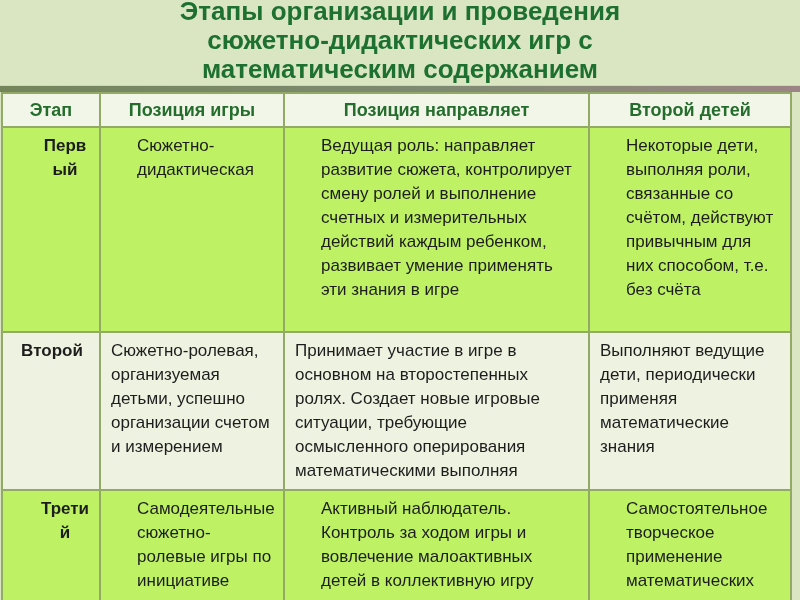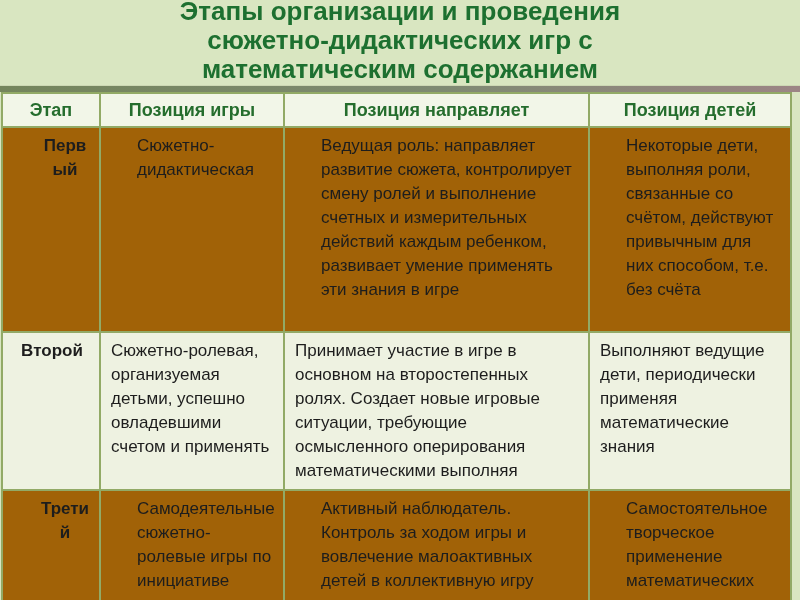--- a/index.html
+++ b/index.html
@@ -52,21 +52,21 @@
     font-weight: bold;
     padding: 2px 4px;
   }
   table.stages td {
     vertical-align: top;
     padding: 6px 8px 6px 10px;
     font-size: 17px;
     line-height: 24px;
     color: #1d1d1d;
   }
-  tr.row-a td { background: #a16207; padding-left: 36px; }
+  tr.row-a td { background: #bef264; padding-left: 36px; }
   tr.row-b td { background: #eef2e1; }
   td.stage {
     color: #256d2d;
     font-weight: bold;
     font-size: 19px;
     line-height: 25px;
     text-align: center;
     padding: 6px 12px;
     overflow-wrap: anywhere;
   }
@@ -88,33 +88,33 @@
       <col style="width:98px">
       <col style="width:184px">
       <col style="width:305px">
       <col style="width:202px">
     </colgroup>
     <thead>
       <tr>
         <th>Этап</th>
         <th>Позиция игры</th>
         <th>Позиция направляет</th>
-        <th>Позиция детей</th>
+        <th>Второй детей</th>
       </tr>
     </thead>
     <tbody>
       <tr class="row-a r1">
         <td class="stage">Первый</td>
         <td>Сюжетно-дидактическая</td>
         <td>Ведущая роль: направляет развитие сюжета, контролирует смену ролей и выполнение счетных и измерительных действий каждым ребенком, развивает умение применять эти знания в игре</td>
         <td>Некоторые дети, выполняя роли, связанные со счётом, действуют привычным для них способом, т.е. без счёта</td>
       </tr>
       <tr class="row-b r2">
         <td class="stage">Второй</td>
-        <td>Сюжетно-ролевая, организуемая детьми, успешно овладевшими счетом и применять</td>
+        <td>Сюжетно-ролевая, организуемая детьми, успешно организации счетом и измерением</td>
         <td>Принимает участие в игре в основном на второстепенных ролях. Создает новые игровые ситуации, требующие осмысленного оперирования математическими выполняя</td>
         <td>Выполняют ведущие дети, периодически применяя математические знания</td>
       </tr>
       <tr class="row-a r3">
         <td class="stage">Третий</td>
         <td>Самодеятельные сюжетно-ролевые игры по инициативе</td>
         <td>Активный наблюдатель. Контроль за ходом игры и вовлечение малоактивных детей в коллективную игру</td>
         <td>Самостоятельное творческое применение математических</td>
       </tr>
     </tbody>

